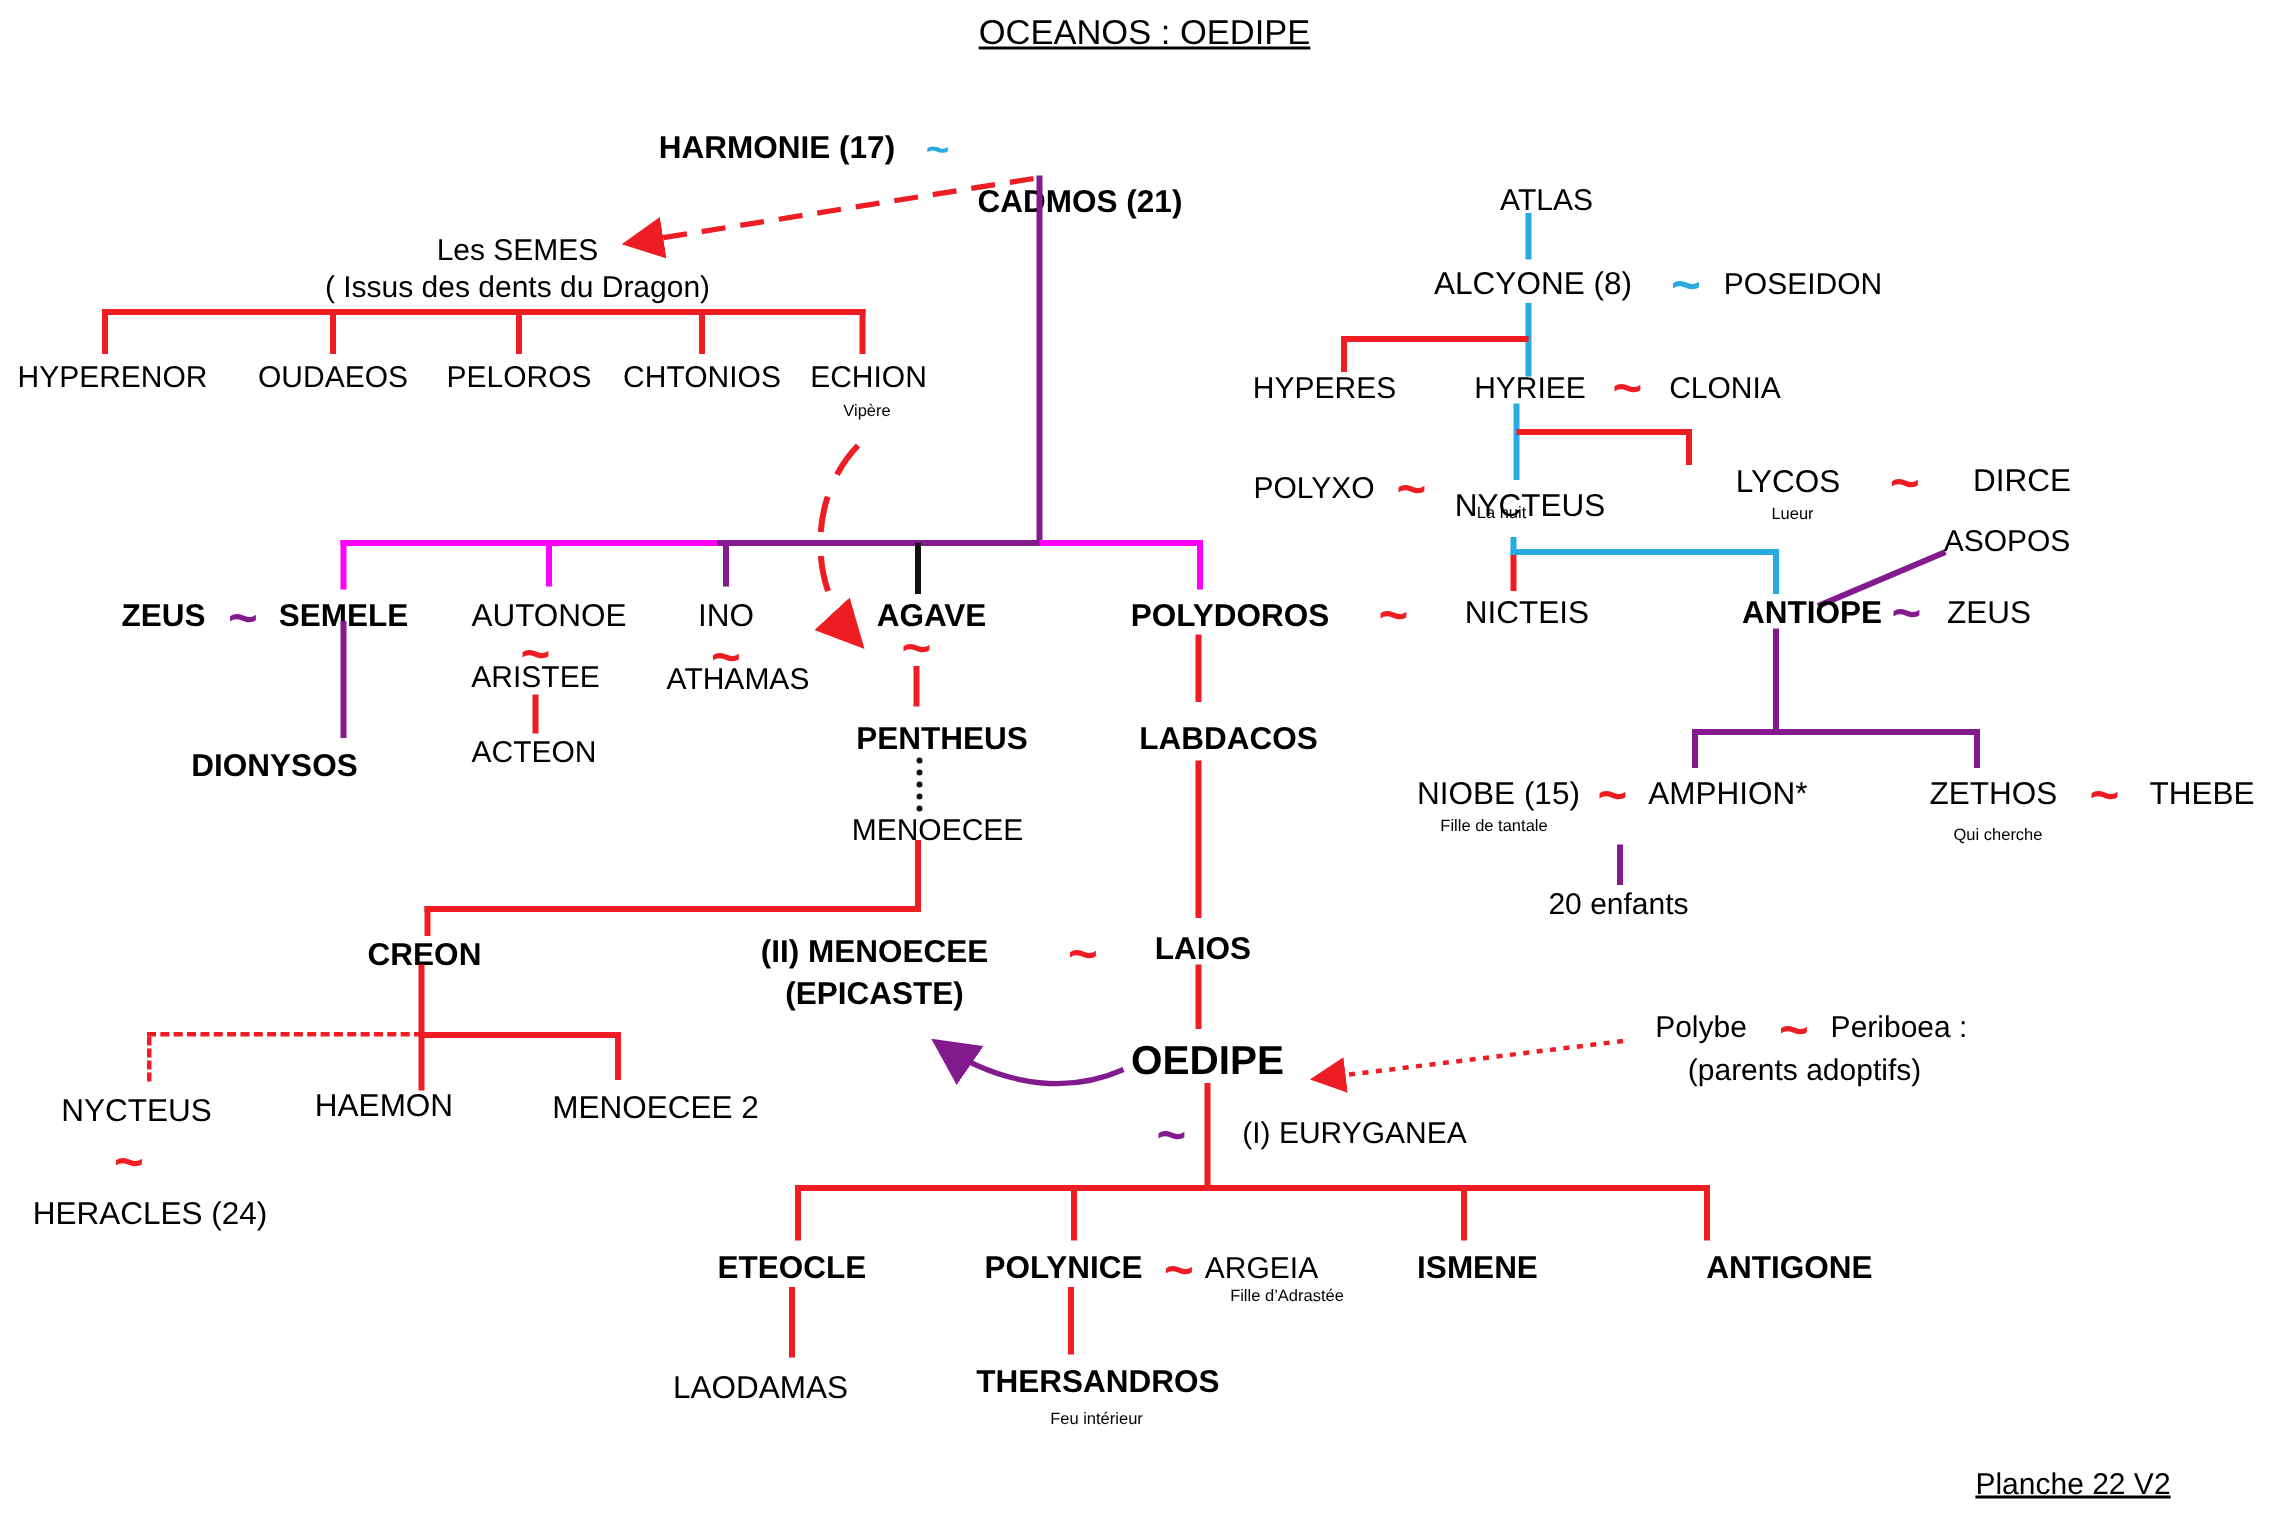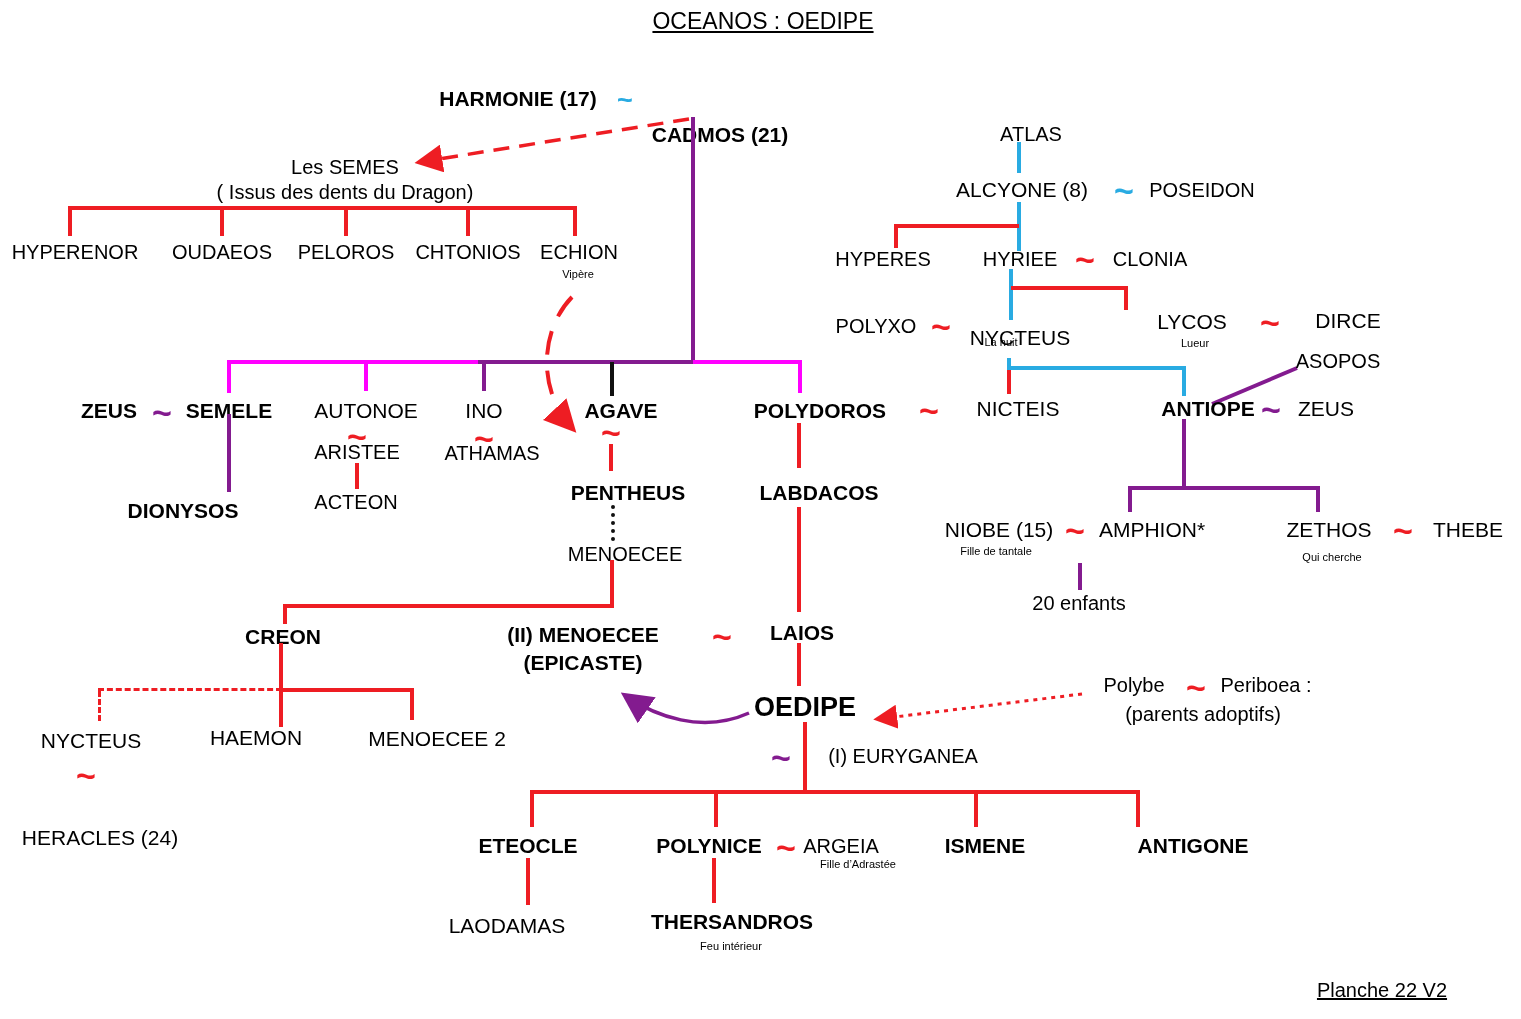--- a/index.html
+++ b/index.html
@@ -165,21 +165,21 @@
   <div class="tilde red" style="left:722px;top:636px;">~</div>
   <div class="lbl lg b" style="left:802px;top:621px;">LAIOS</div>
 
   <div class="ln v bg-red" style="left:279px;top:643px;height:84px;"></div>
   <div class="ln dot-h" style="left:98px;top:688px;width:184px;"></div>
   <div class="ln h bg-red" style="left:282px;top:688px;width:132px;"></div>
   <div class="ln v bg-red" style="left:410px;top:688px;height:32px;"></div>
   <div class="ln dot-v" style="left:98px;top:691px;height:30px;"></div>
   <div class="lbl lg" style="left:91px;top:729px;">NYCTEUS</div>
   <div class="tilde red" style="left:86px;top:775px;">~</div>
-  <div class="lbl lg" style="left:100px;top:798px;margin-top:28px;">HERACLES (24)</div>
+  <div class="lbl lg" style="left:100px;top:798px;">HERACLES (24)</div>
   <div class="lbl lg" style="left:256px;top:726px;">HAEMON</div>
   <div class="lbl lg" style="left:437px;top:727px;">MENOECEE 2</div>
 
   <div class="ln v bg-red" style="left:797px;top:643px;height:43px;"></div>
   <div class="lbl big" style="left:805px;top:692px;">OEDIPE</div>
   <div class="lbl" style="left:1134px;top:674px;">Polybe</div>
   <div class="tilde red" style="left:1196px;top:687px;">~</div>
   <div class="lbl" style="left:1266px;top:674px;">Periboea :</div>
   <div class="lbl" style="left:1203px;top:703px;">(parents adoptifs)</div>
 

